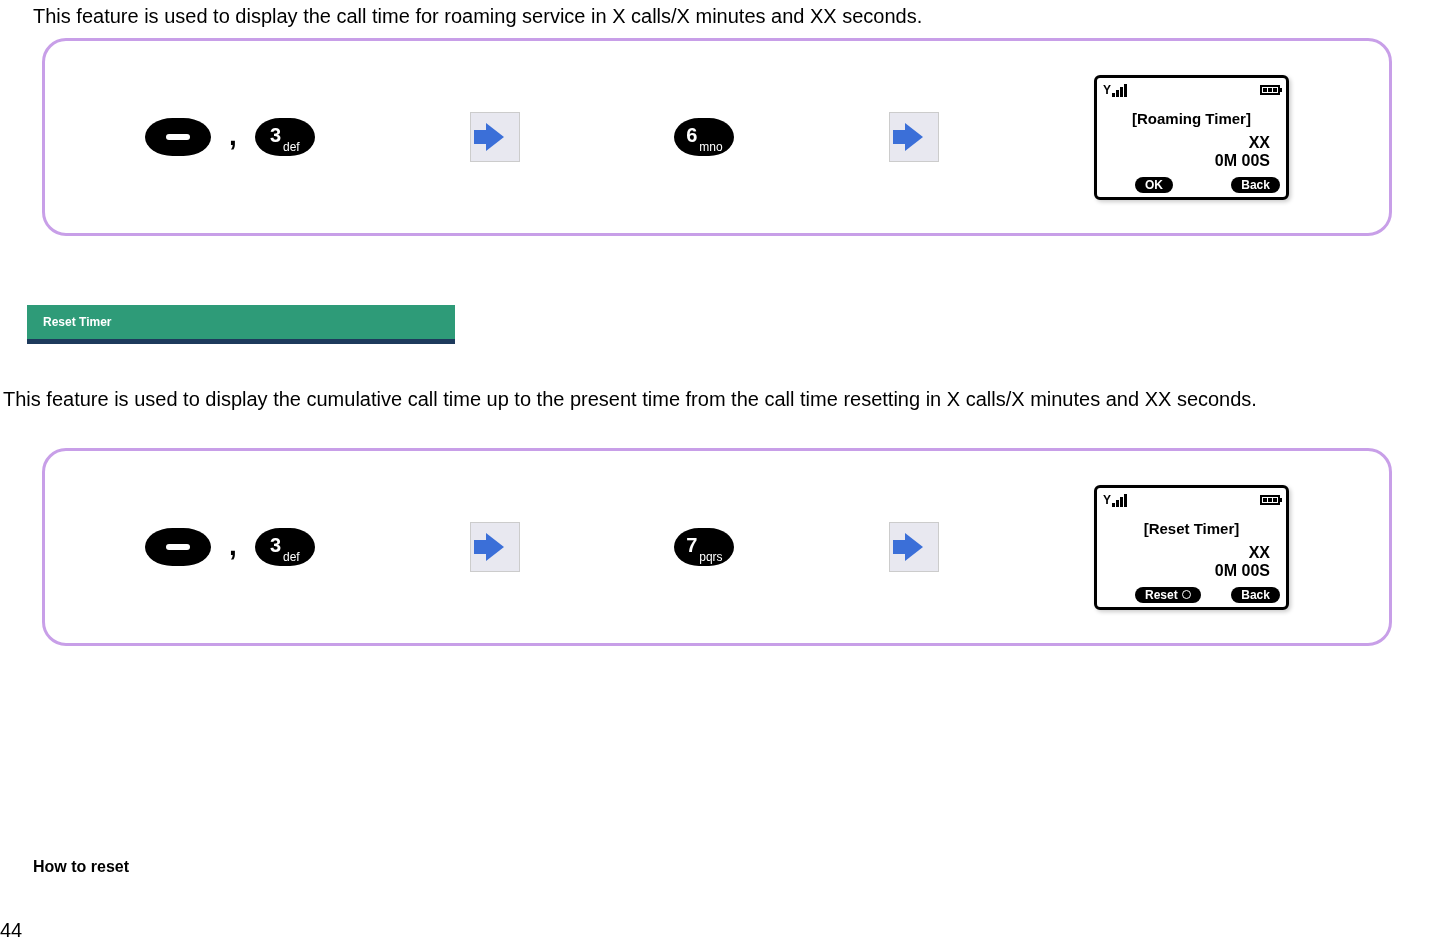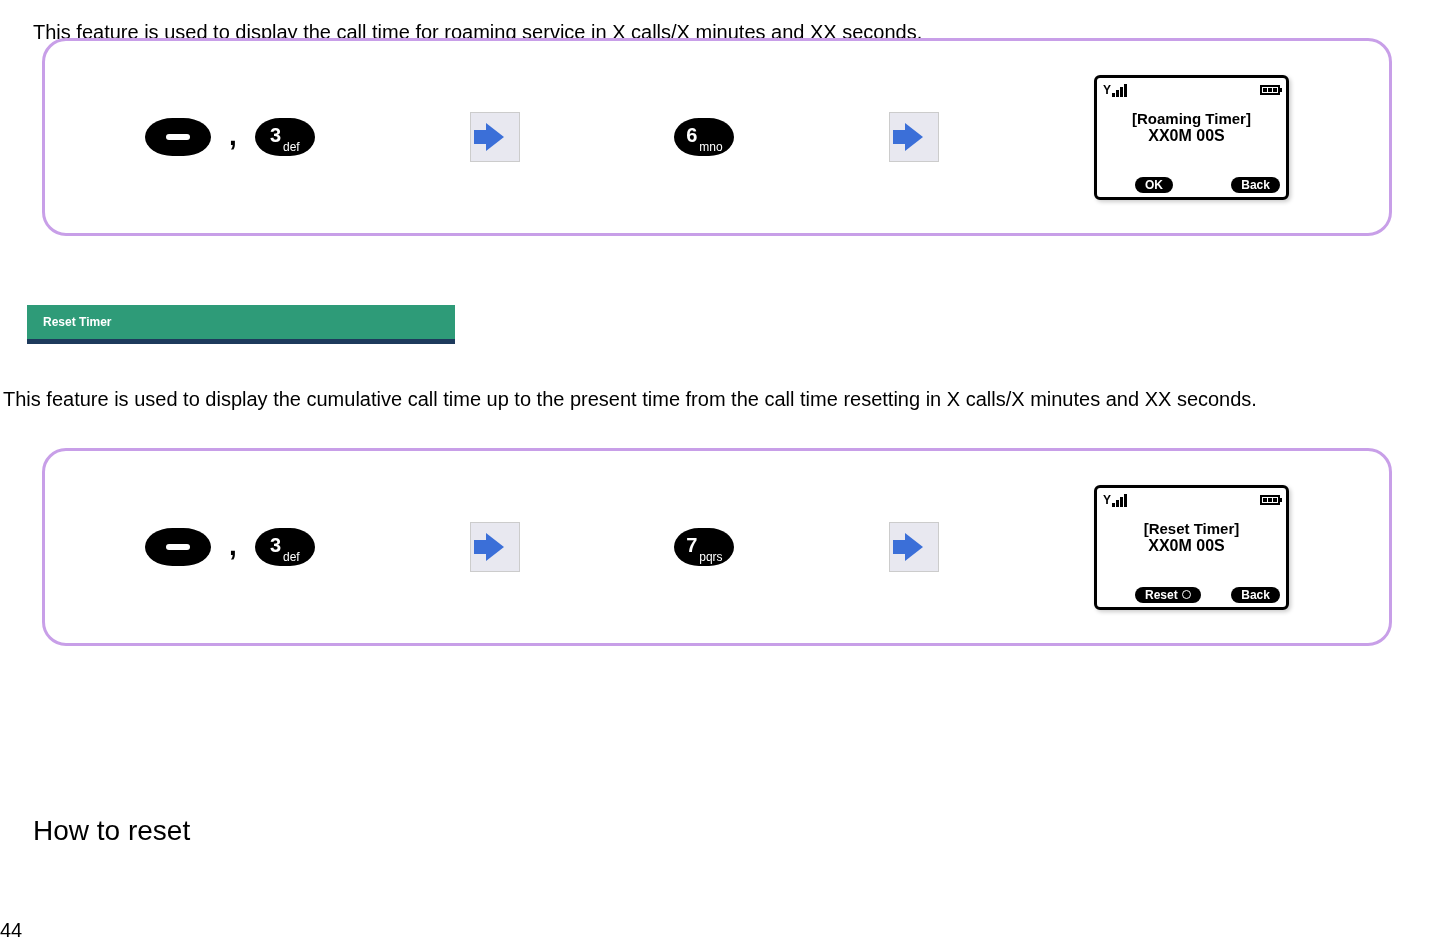--- a/index.html
+++ b/index.html
@@ -11,21 +11,20 @@
       width: 1439px;
       height: 947px;
       position: relative;
       padding: 0;
     }
     .intro-text {
       position: absolute;
       left: 33px;
       top: 5px;
       font-size: 20px;
-      margin-top: 16px;
     }
     .diagram-box {
       position: absolute;
       border: 3px solid #c89fe8;
       border-radius: 24px;
       background: #fff;
       display: flex;
       align-items: center;
       padding: 0 40px;
     }
@@ -187,21 +186,21 @@
       font-size: 15px;
       margin-top: 12px;
     }
     .screen-body {
       flex: 1;
       text-align: right;
       padding-right: 10px;
       font-weight: bold;
       font-size: 16px;
       display: flex;
-      flex-direction: row;
+      flex-direction: column;
       justify-content: center;
     }
     .screen-softkeys {
       display: flex;
       justify-content: space-between;
       gap: 8px;
       margin-left: 32px;
     }
     .softkey {
       background: #000;
@@ -238,23 +237,23 @@
     }
     .desc-text-1 {
       position: absolute;
       left: 3px;
       top: 388px;
       font-size: 20px;
     }
     .how-to-reset {
       position: absolute;
       left: 33px;
-      top: 815px;
-      font-weight: normal;
-      font-size: 28px;
+      top: 858px;
+      font-weight: bold;
+      font-size: 16px;
     }
     .page-num {
       position: absolute;
       left: 0px;
       bottom: 5px;
       font-size: 20px;
     }
   </style>
 </head>
 <body>

